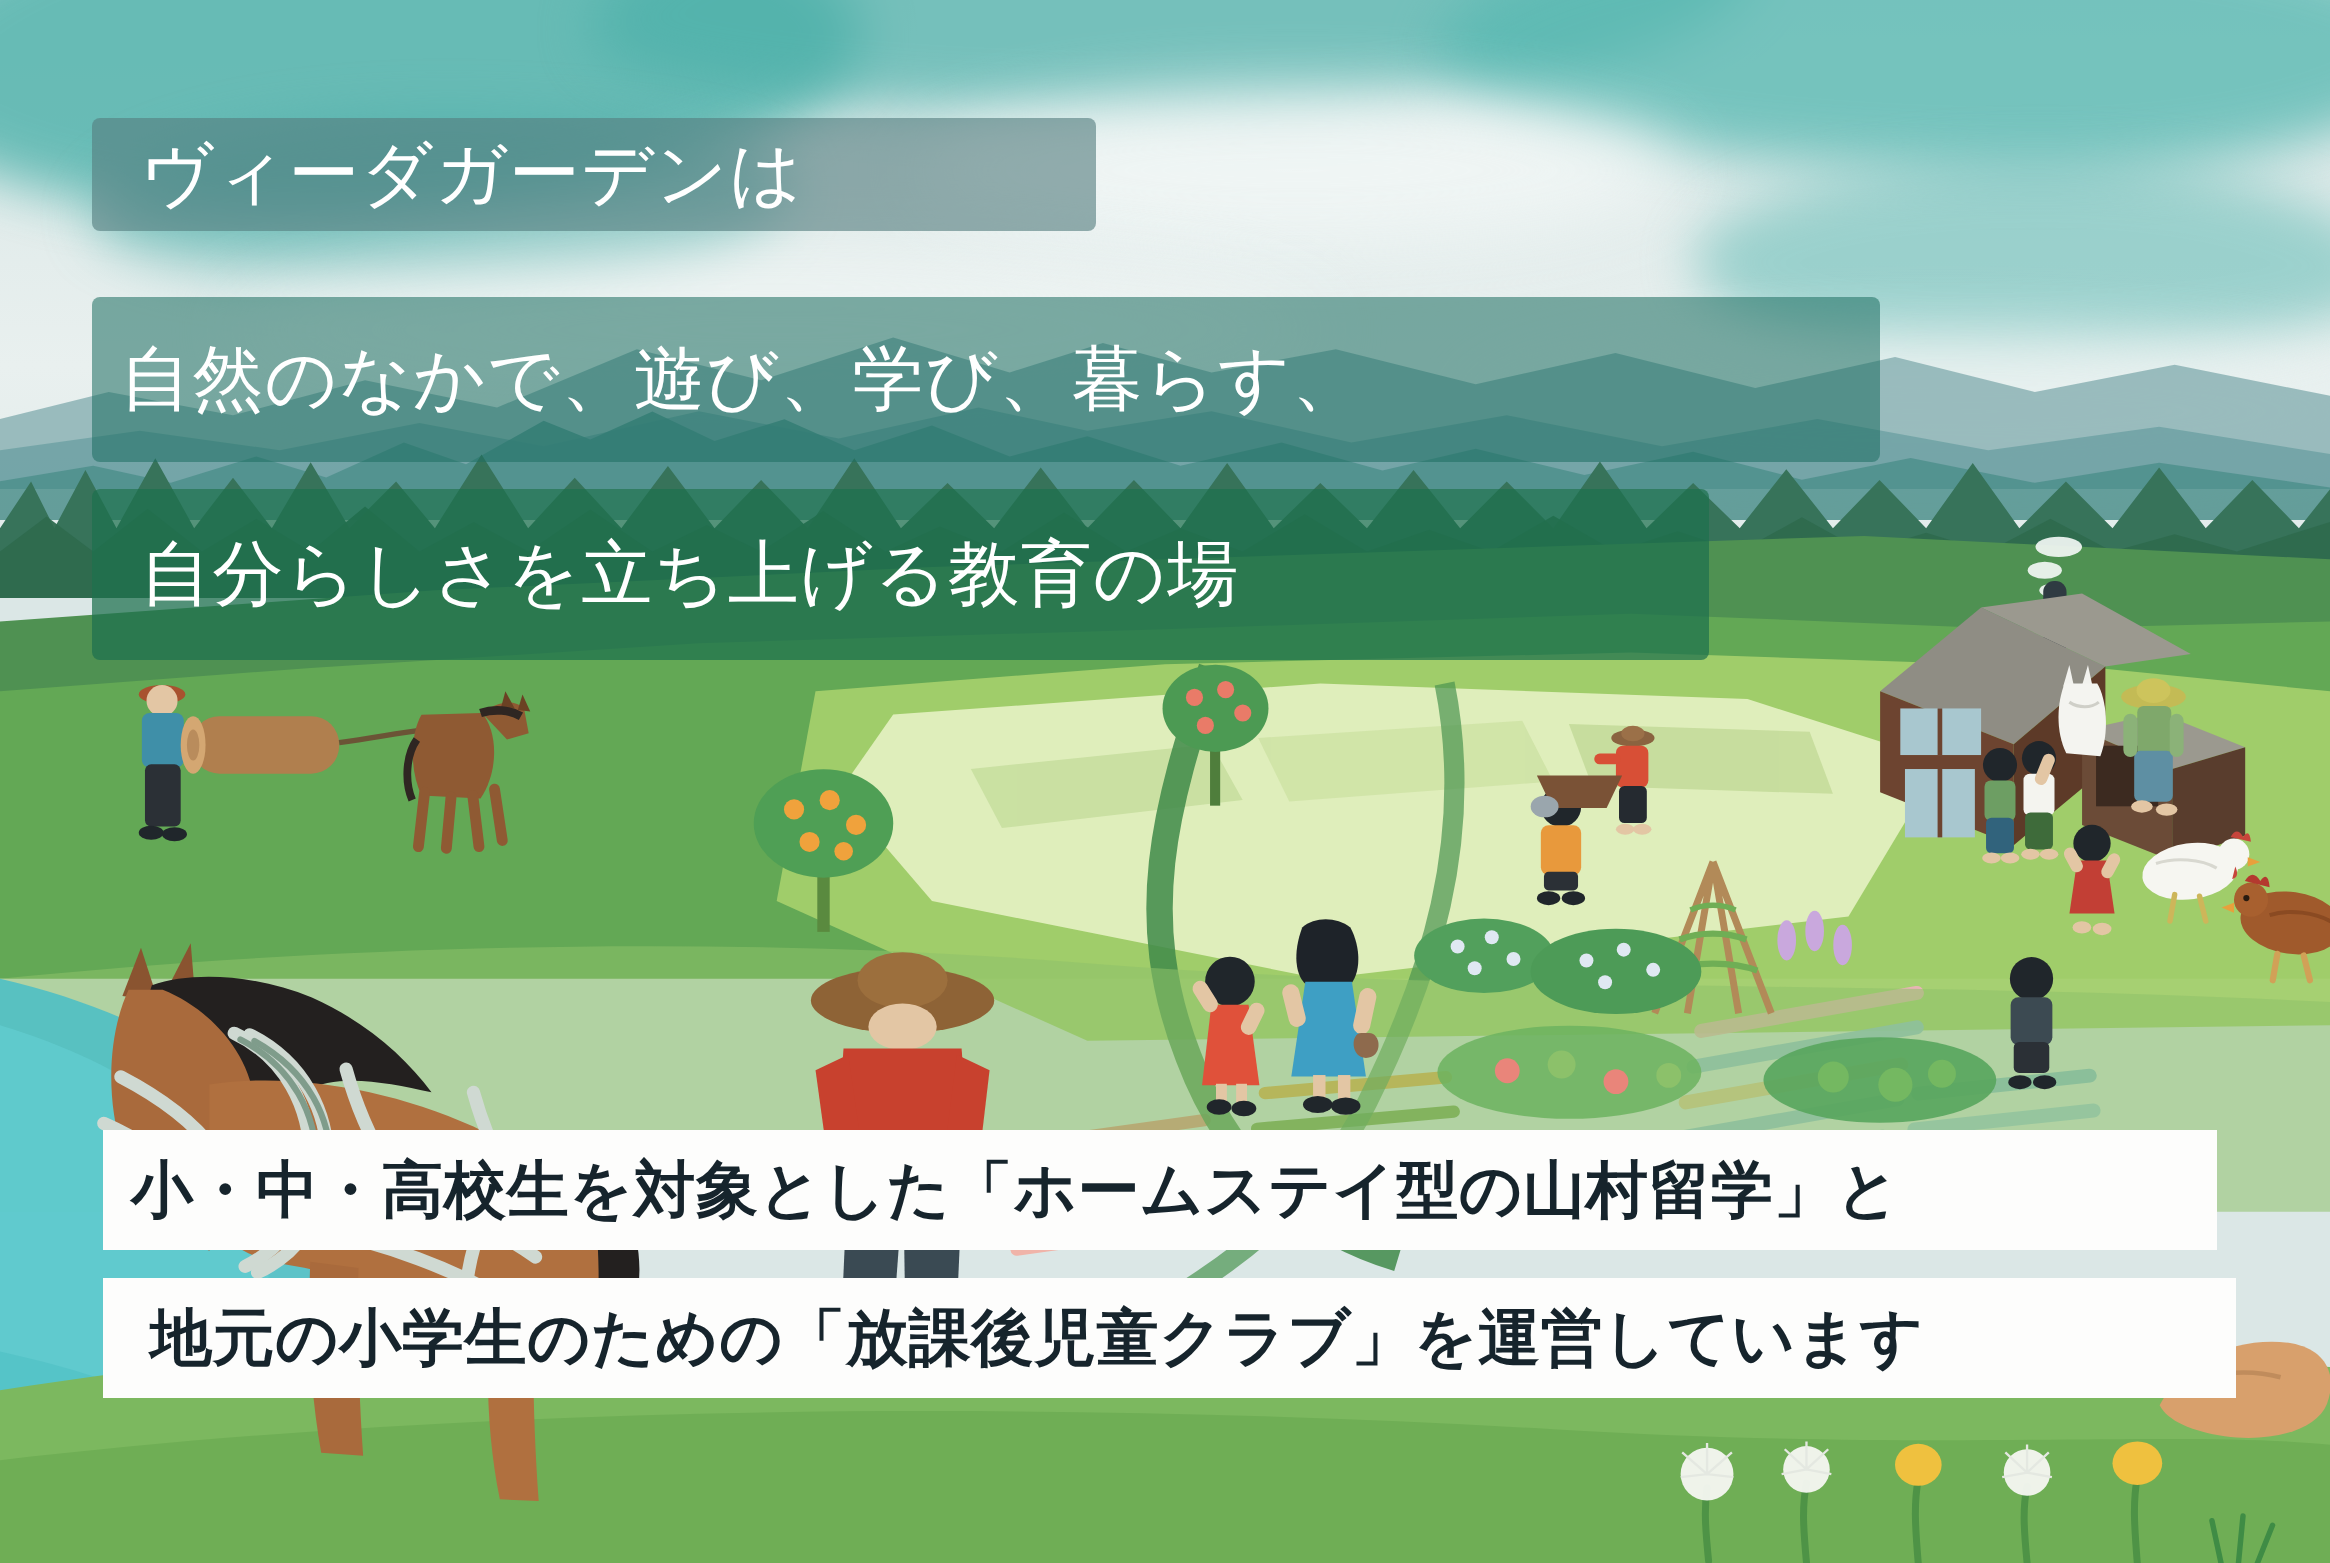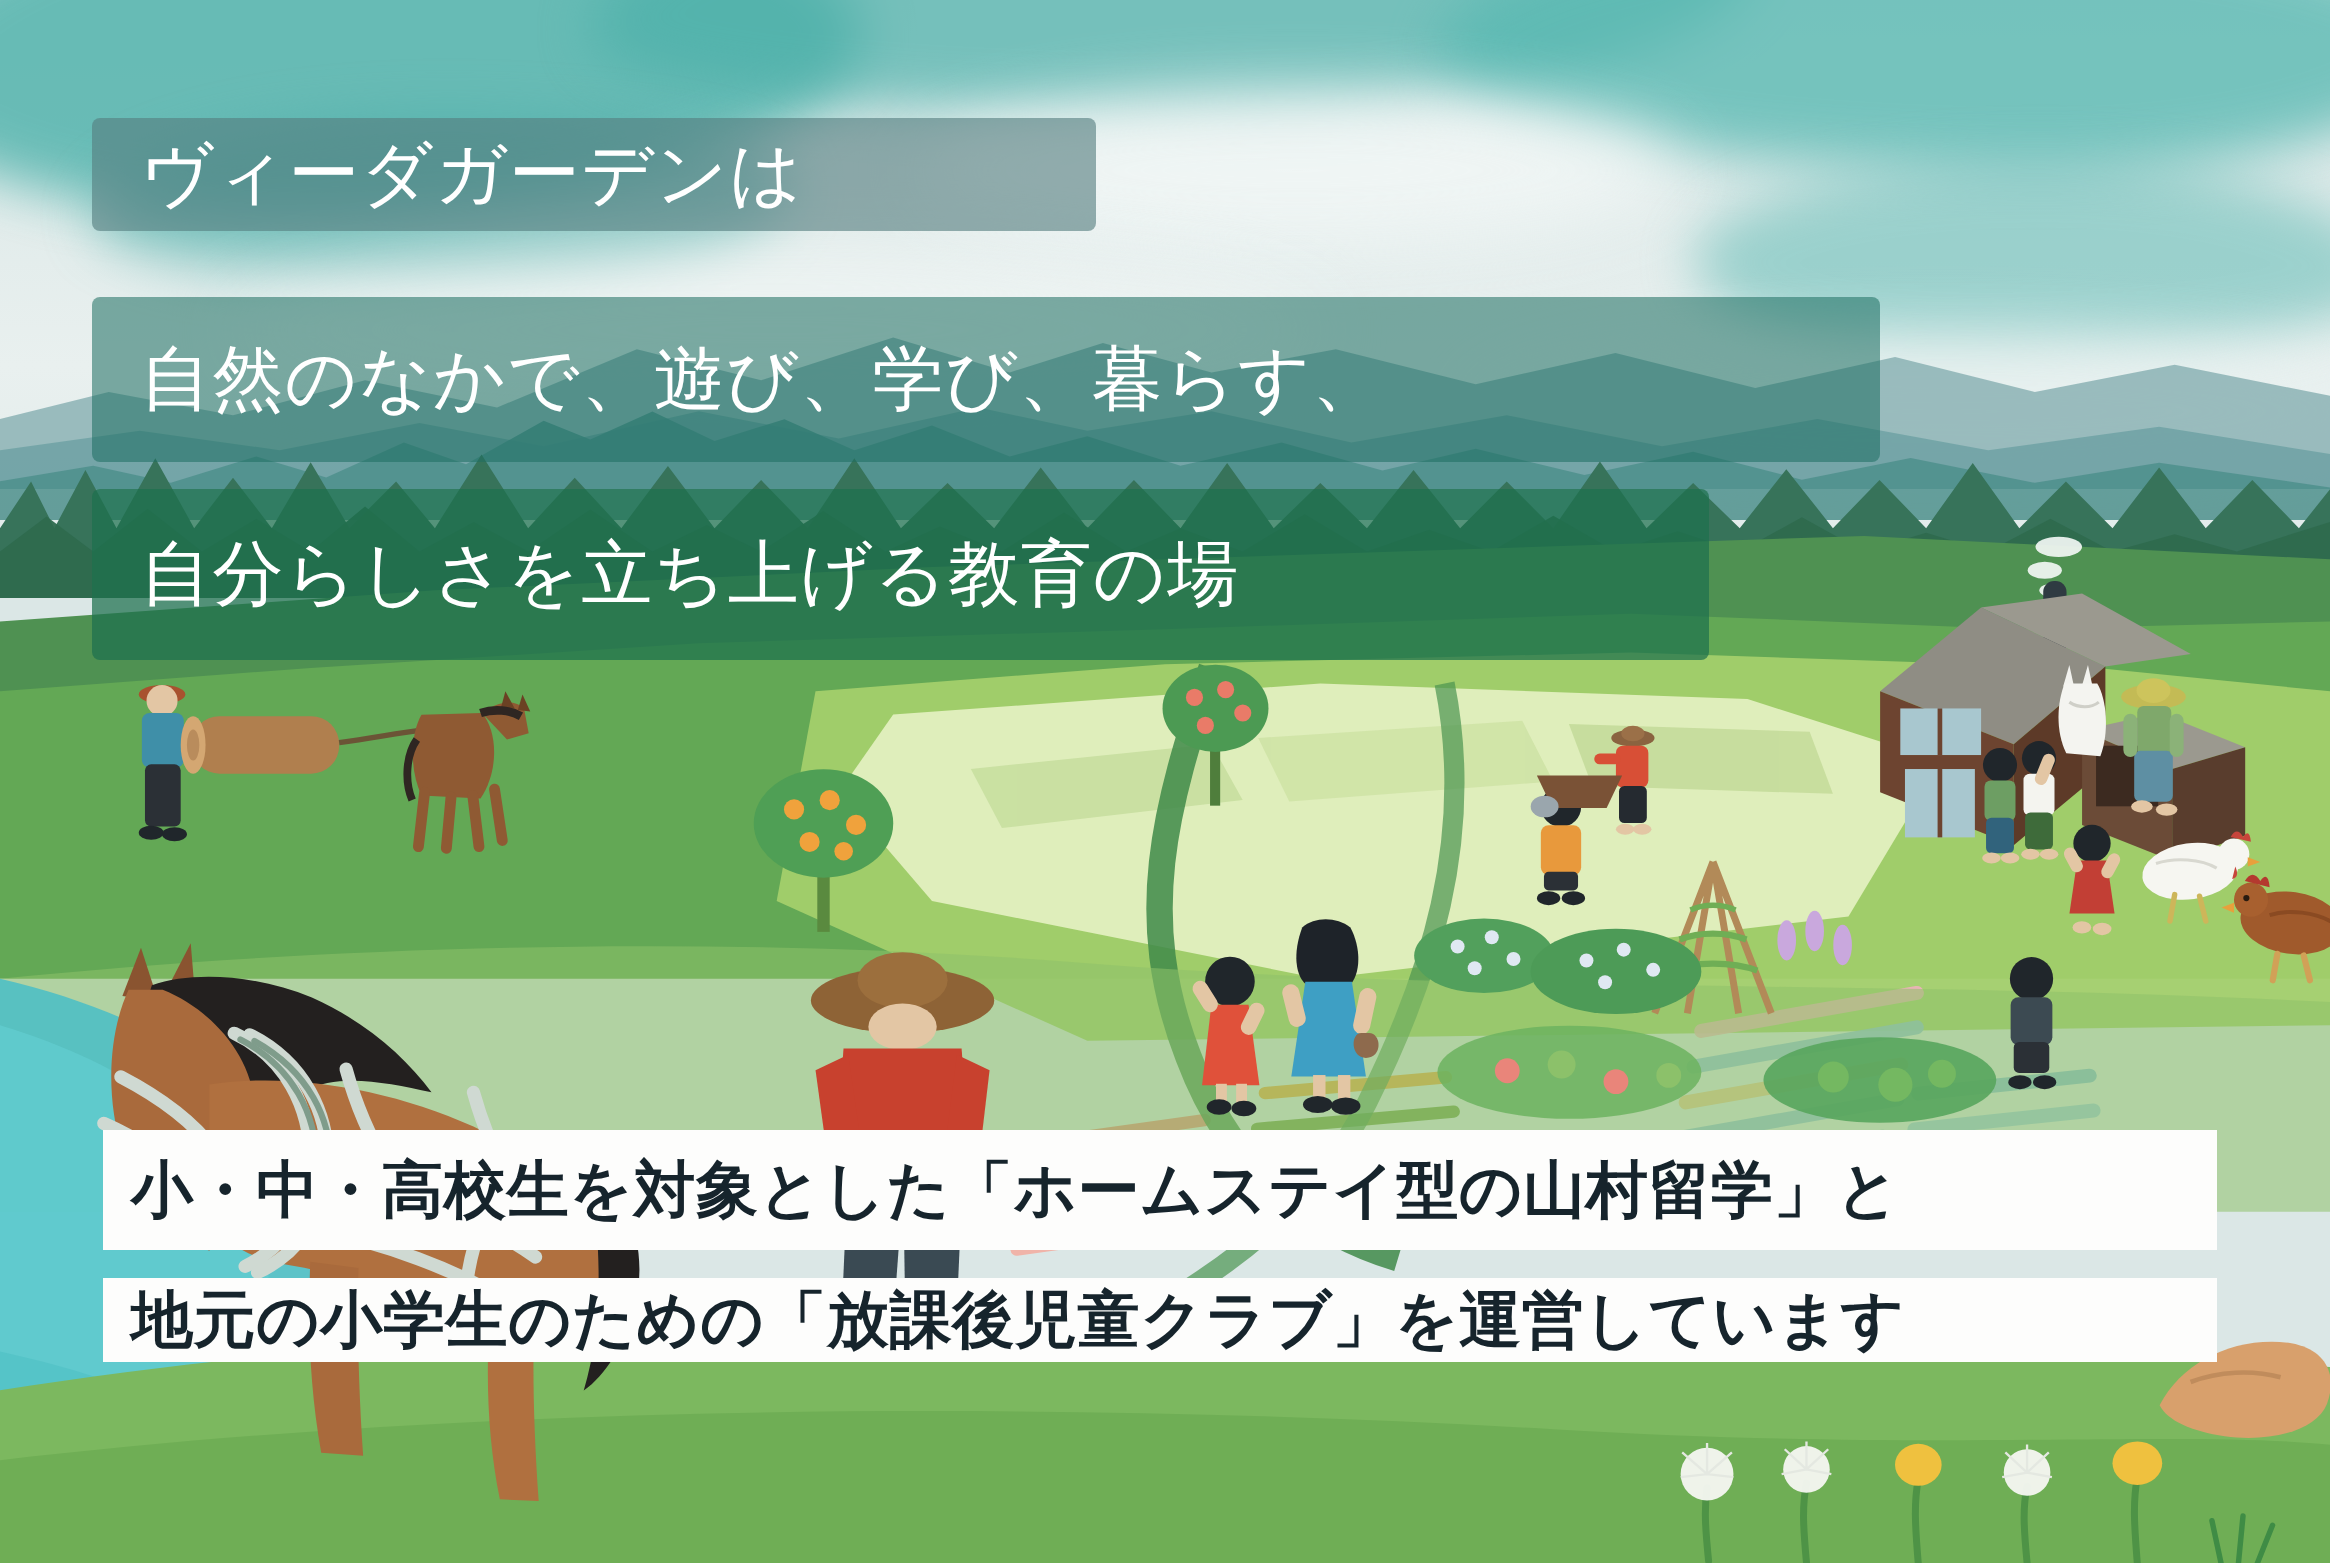--- a/index.html
+++ b/index.html
@@ -46,37 +46,37 @@
   .band span{
     color:#ffffff;
     font-family:"DejaVu Sans","Liberation Sans",sans-serif;
     font-weight:400;
     white-space:nowrap;
     letter-spacing:.02em;
   }
   #band1{left:92px;top:118px;width:1004px;height:113px;background:rgba(86,126,128,.62);}
   #band1 span{font-size:71px;padding-left:48px;}
   #band2{left:92px;top:297px;width:1788px;height:165px;background:rgba(31,110,98,.56);}
-  #band2 span{font-size:71px;padding-left:48px;}
+  #band2 span{font-size:71px;padding-left:28px;}
   #band3{left:92px;top:489px;width:1617px;height:171px;background:rgba(29,112,78,.72);text-align:center;}
   #band3 span{font-size:71px;padding-left:48px;}
 
   
   .wbox{position:absolute;background:#fdfdfc;display:flex;align-items:center;}
   .wbox span{
     color:#16242c;
     font-family:"DejaVu Sans","Liberation Sans",sans-serif;
     font-weight:bold;
     font-size:62px;
     white-space:nowrap;
     letter-spacing:.01em;
     padding-left:28px;
   }
   #wbox1{left:103px;top:1130px;width:2114px;height:120px;}
-  #wbox2{left:103px;top:1278px;width:2114px;height:84px;}
+  #wbox2{left:103px;top:1278px;width:2114px;height:120px;padding-left:19px;}
 
   
   .el{position:absolute;}
   .el svg{display:block;overflow:visible;}
 </style>
 </head>
 <body>
 
 <div id="poster">
 

